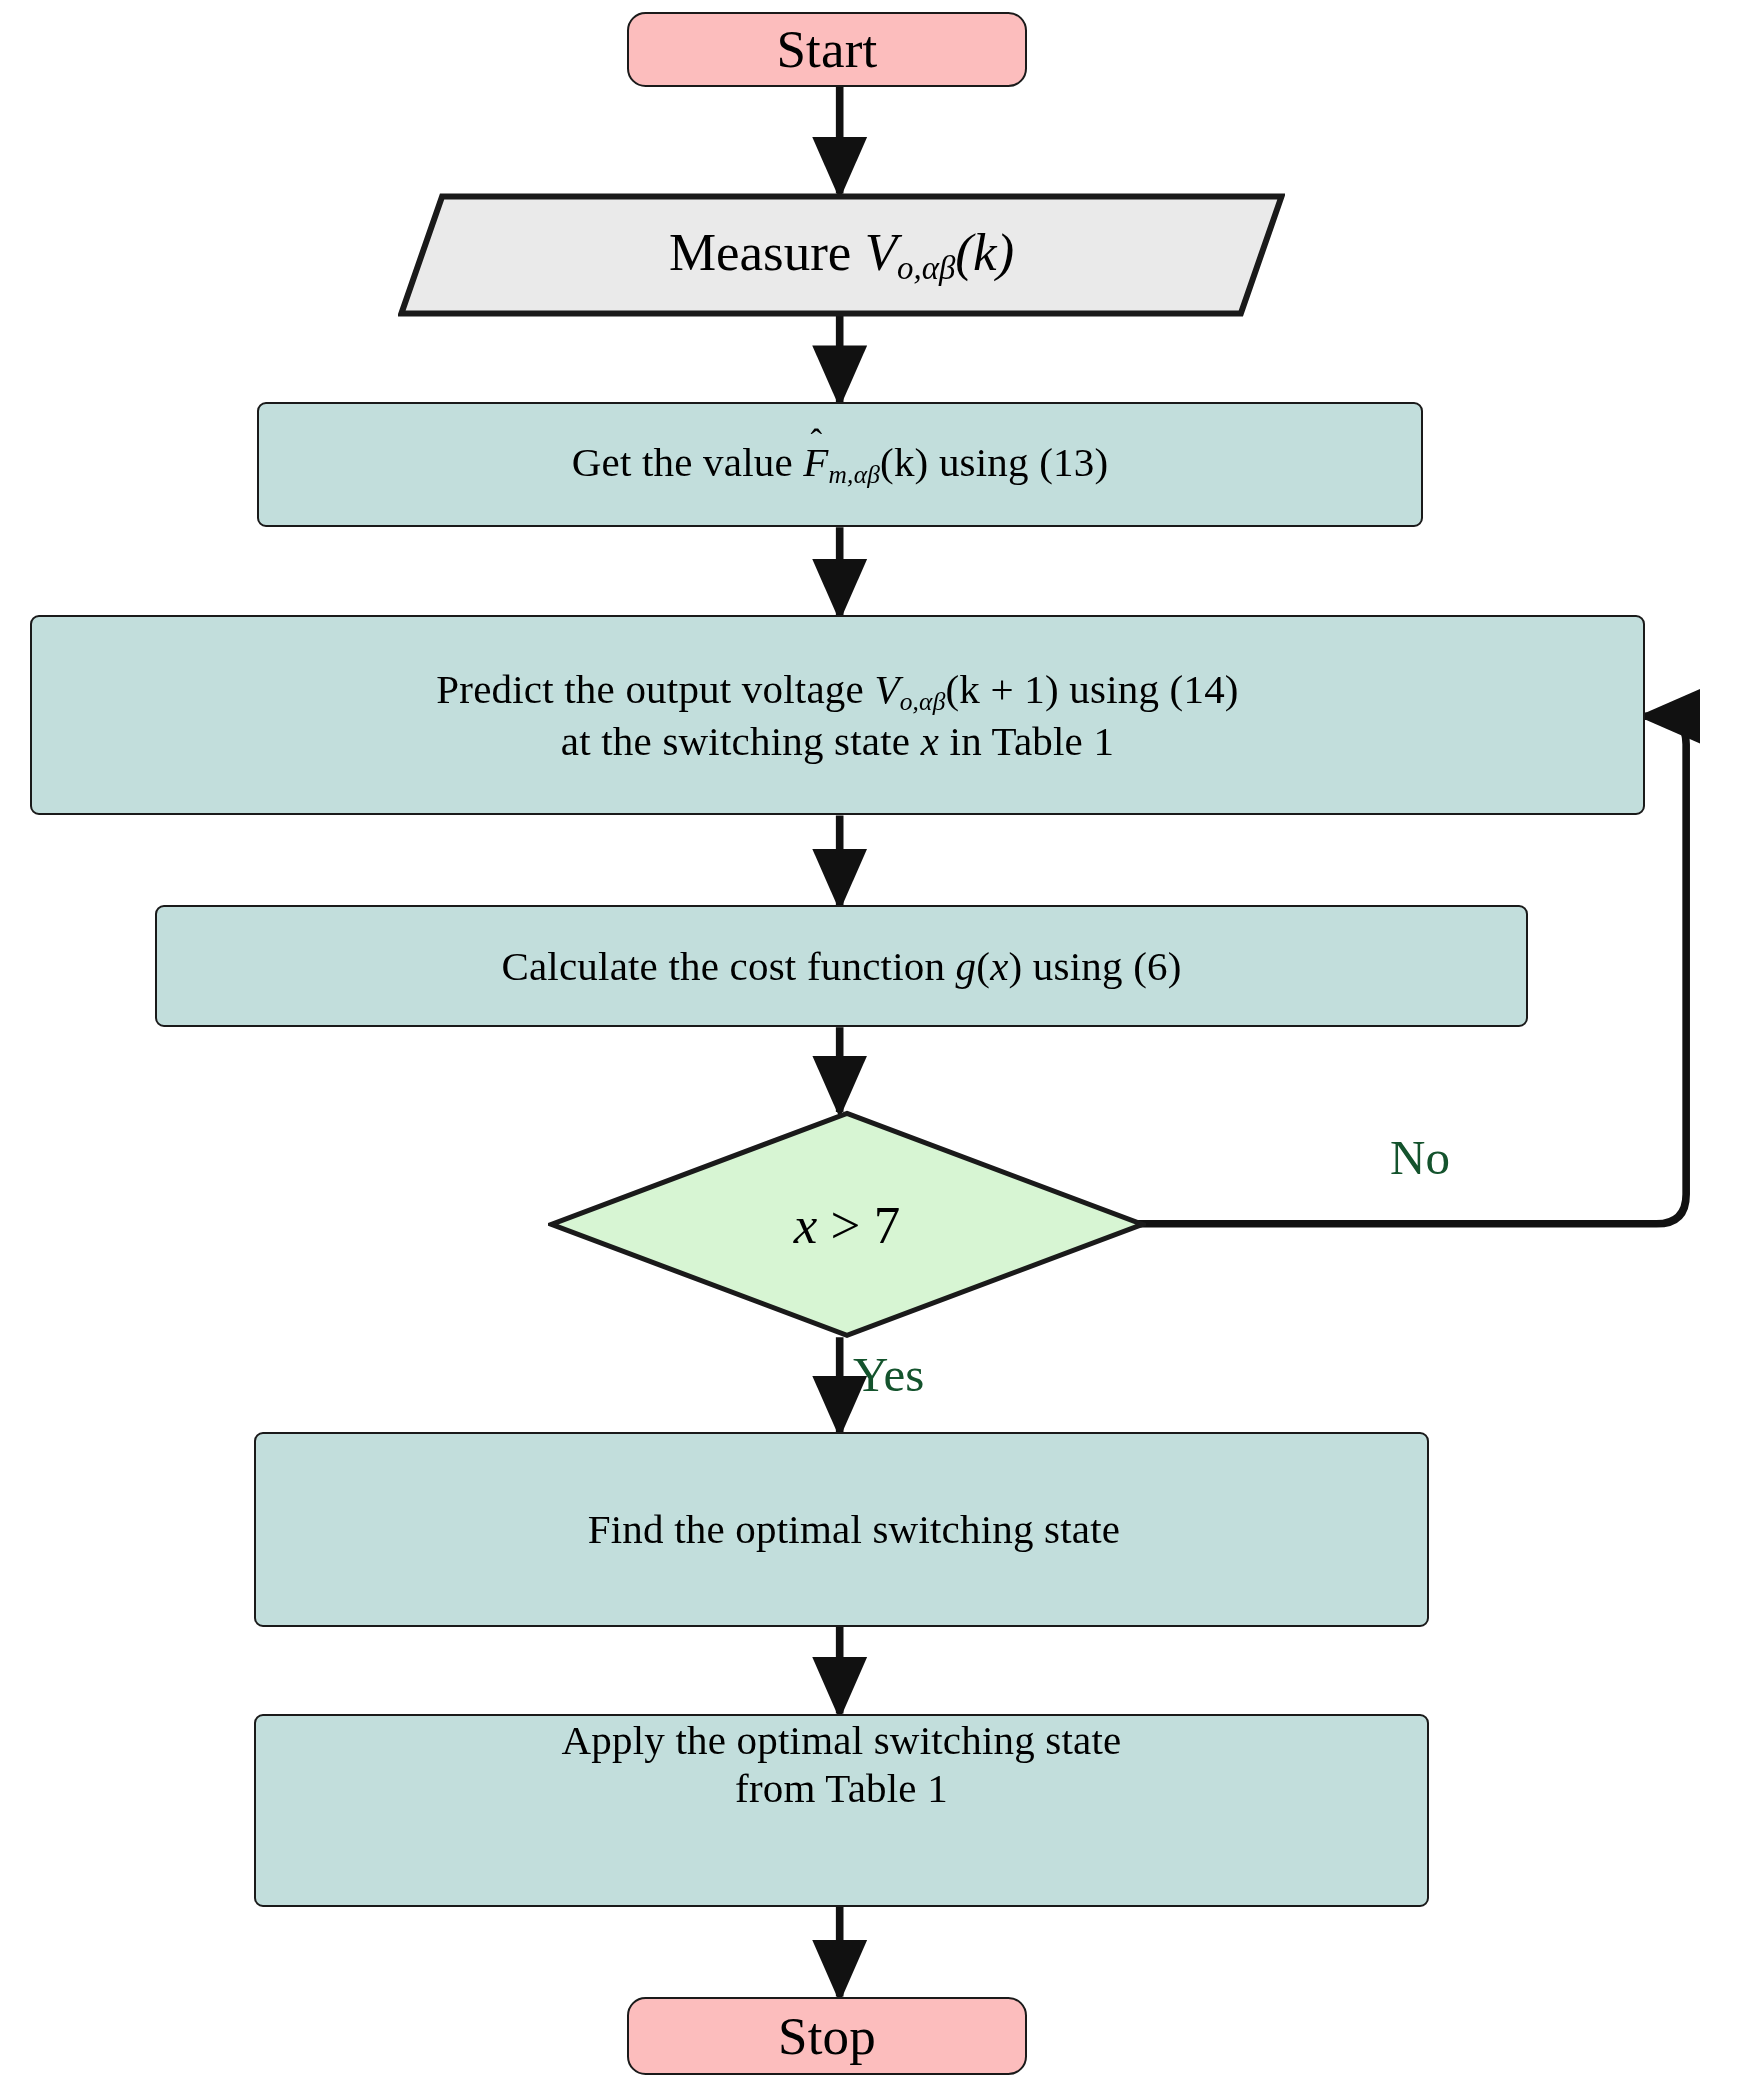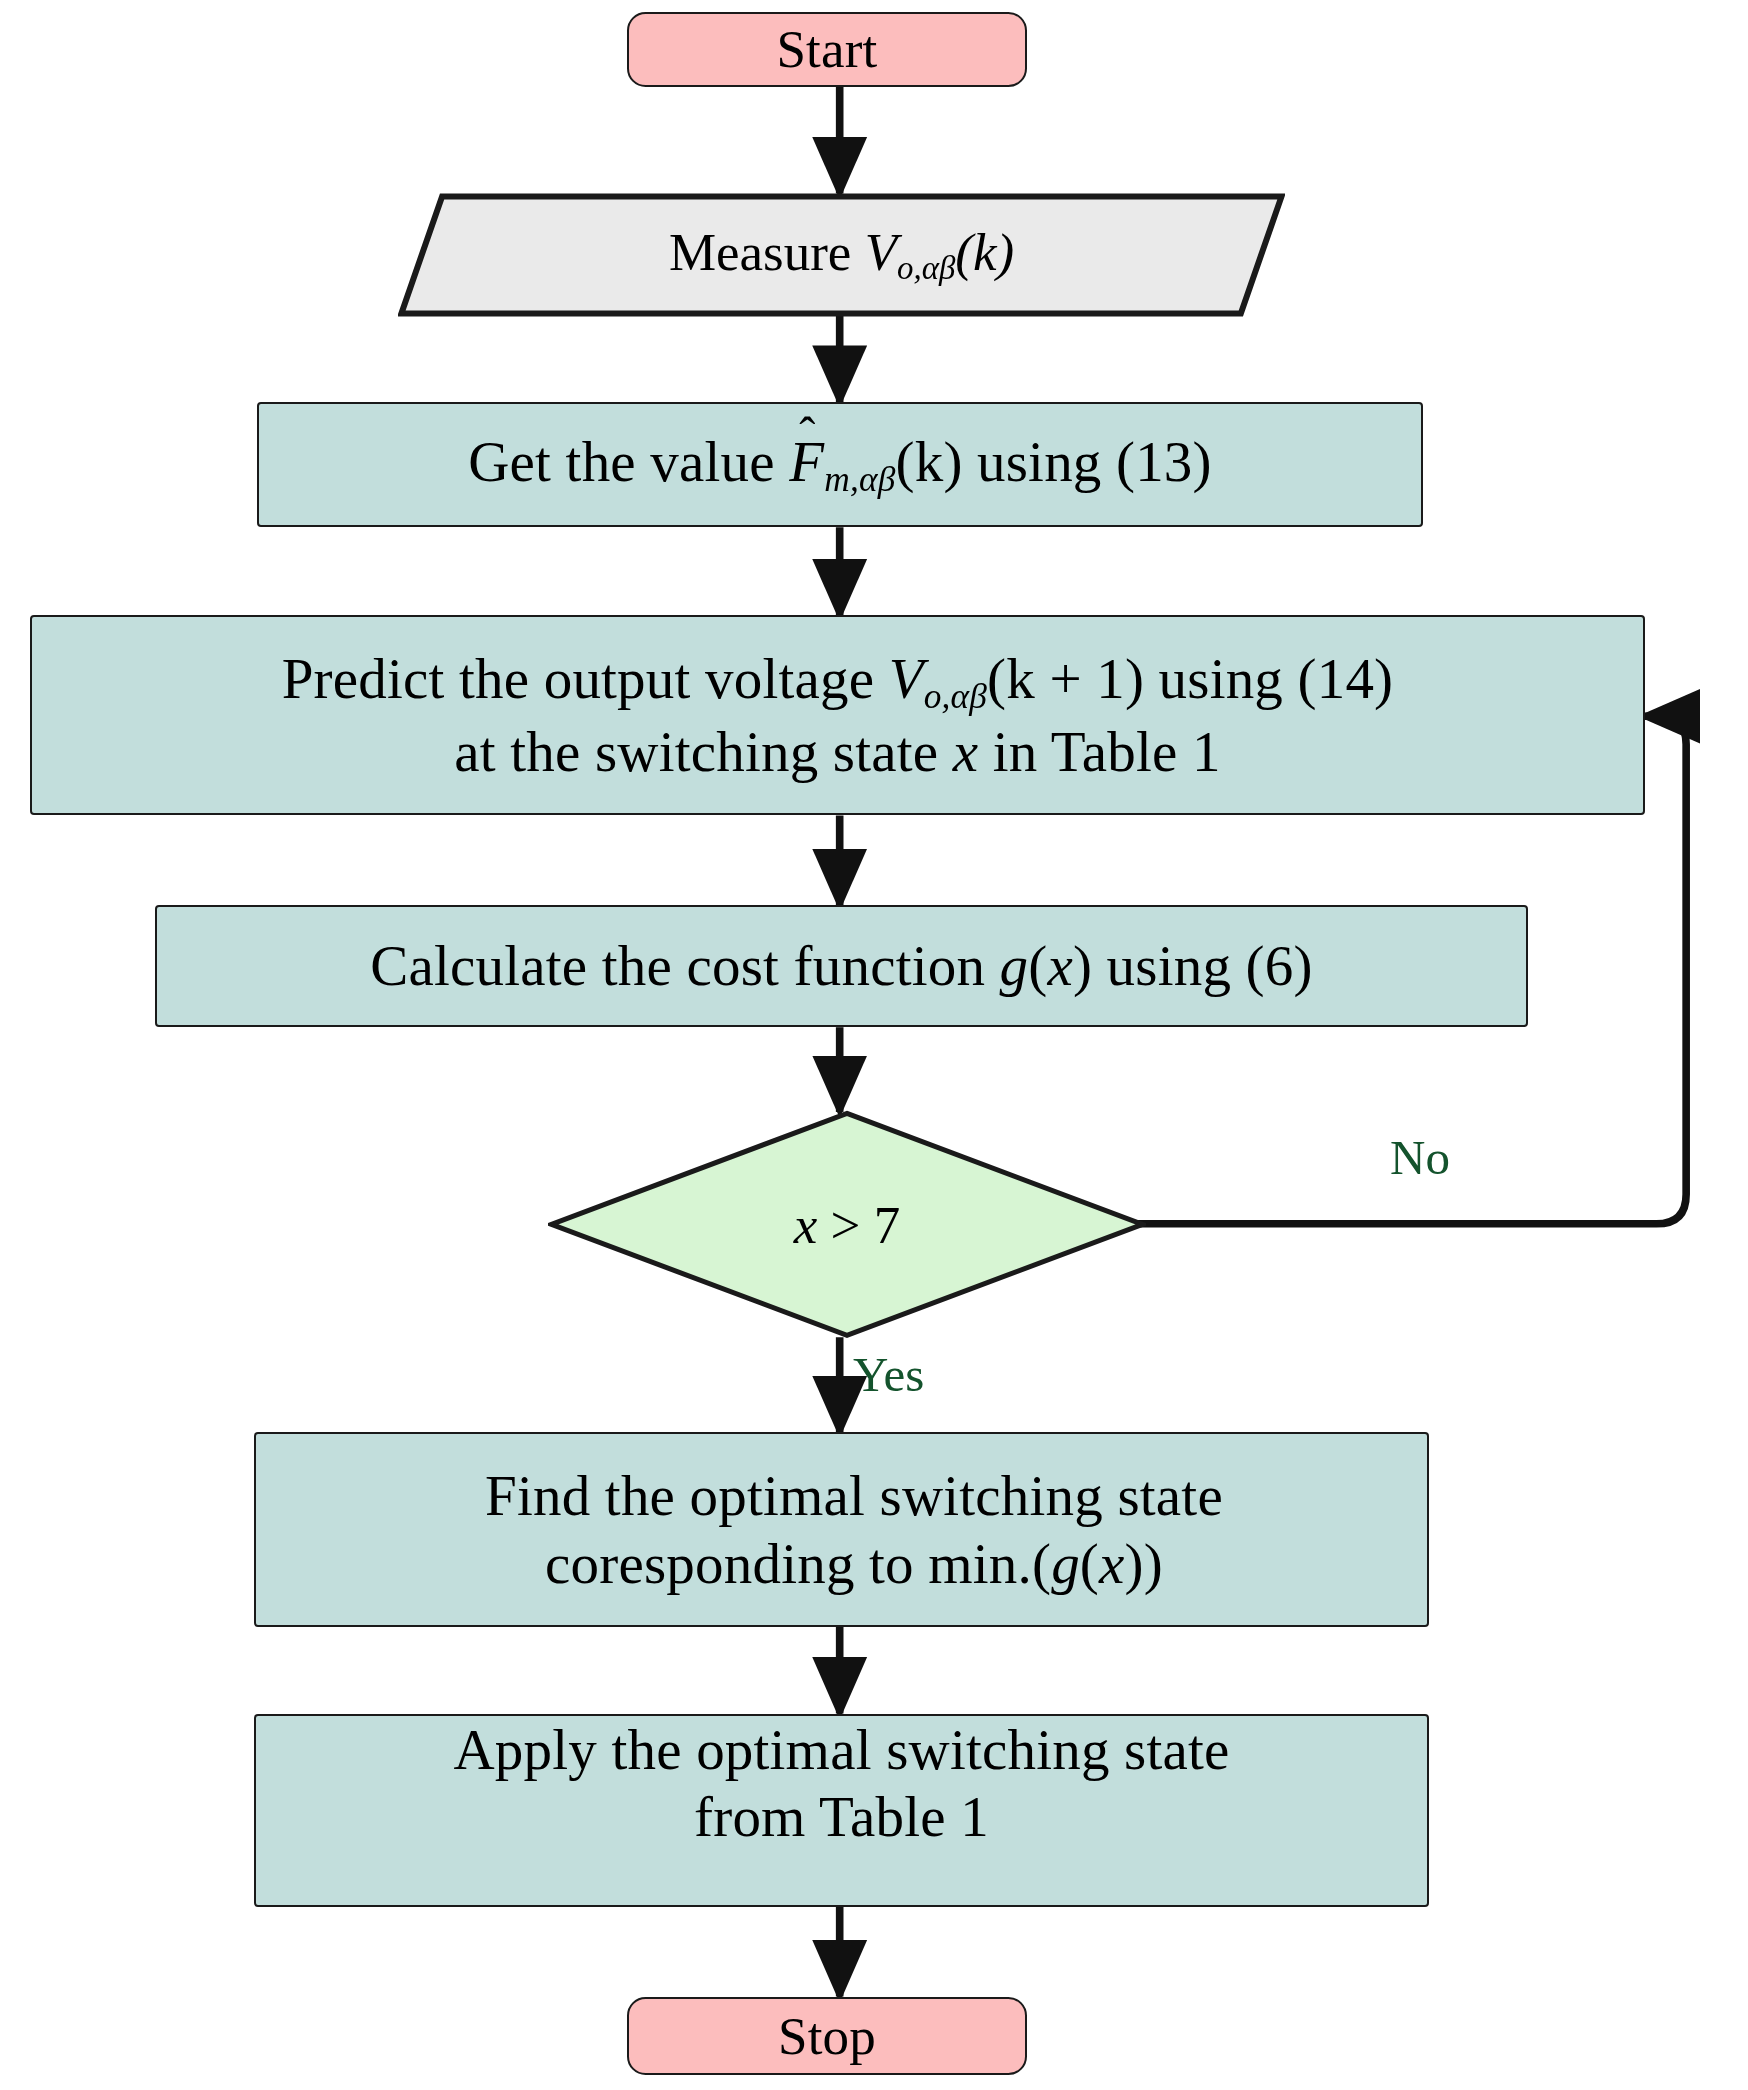--- a/index.html
+++ b/index.html
@@ -28,23 +28,23 @@
     border: 2.5px solid #1a1a1a;
     line-height: 1.18;
     letter-spacing: 0.2px;
   }
   .terminator {
     border-radius: 18.6px;
     background: var(--pink);
     font-size: 53px;
   }
   .process {
-    border-radius: 4px;
+    border-radius: 9px;
     background: var(--teal);
-    font-size: 57px;
+    font-size: 41px;
   }
   .io-wrap {
     position: absolute;
   }
   .io-shape {
     position: absolute;
     inset: 0;
   }
   .io-label {
     position: absolute;
@@ -180,23 +180,20 @@
       </span>
     </div>
   </div>
 
   <div class="edge-label" style="left:1390px; top:1129px;">No</div>
 
   <div class="edge-label" style="left:853px; top:1346px;">Yes</div>
 
   <div class="node process" style="left:254px; top:1432px; width:1175px; height:195px; flex-direction:column; justify-content:center;padding-left:25px;">
     <div class="nowrapline">Find the optimal switching state</div>
-    <div class="nowrapline">
-      <span>coresponding to min.(</span><span class="mi">g</span><span>(</span><span class="mi">x</span><span>))</span>
-    </div>
   </div>
 
   <div class="node process" style="left:254px; top:1714px; width:1175px; height:193px; flex-direction:column; justify-content:flex-start;">
     <div class="nowrapline">Apply the optimal switching state</div>
     <div class="nowrapline">from Table 1</div>
   </div>
 
   <div class="node terminator" style="left:627px; top:1997px; width:400px; height:78px;">
     <span>Stop</span>
   </div>

